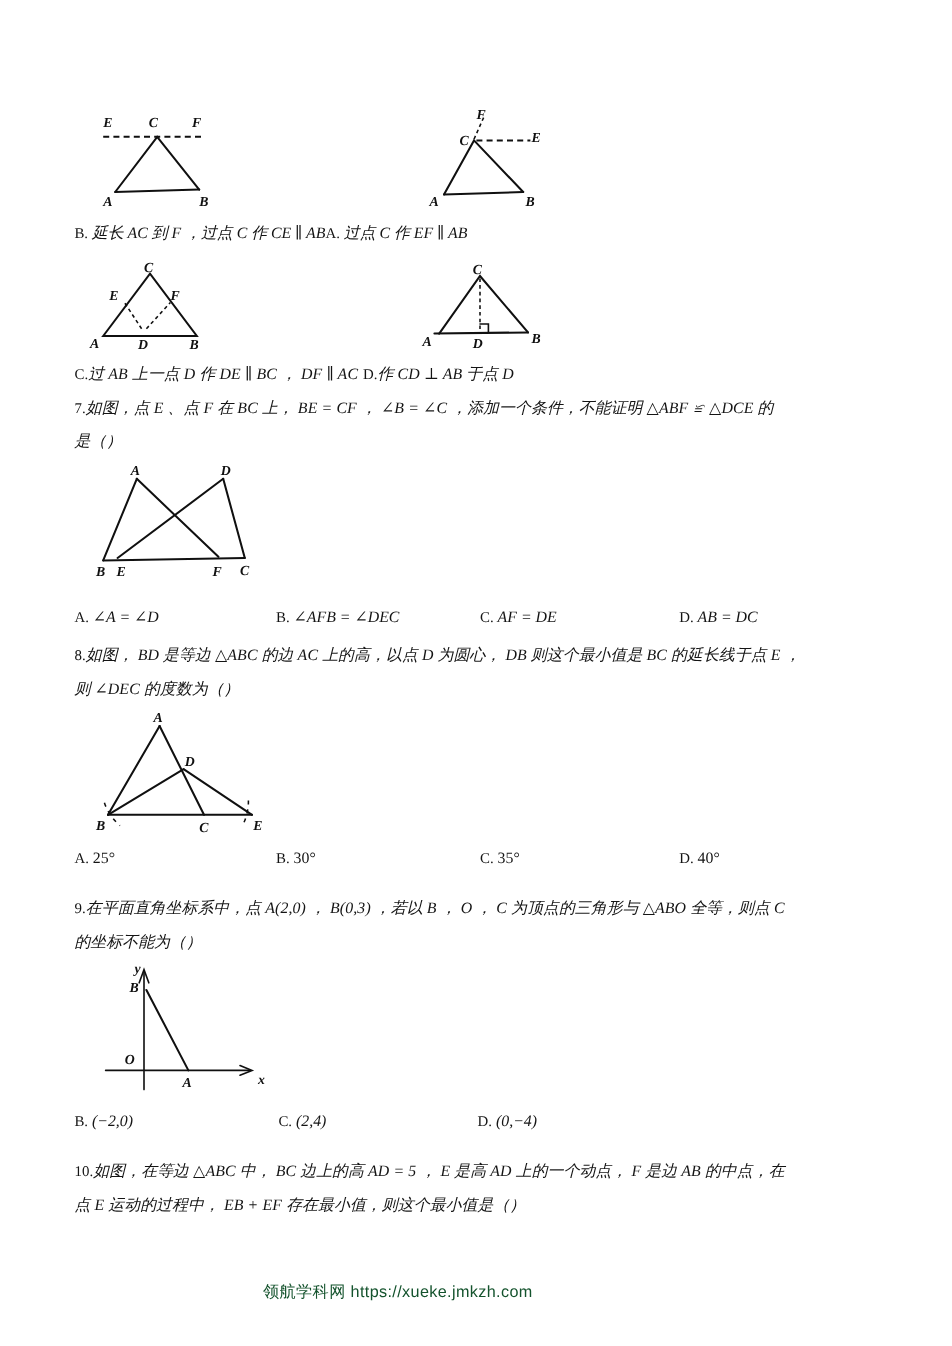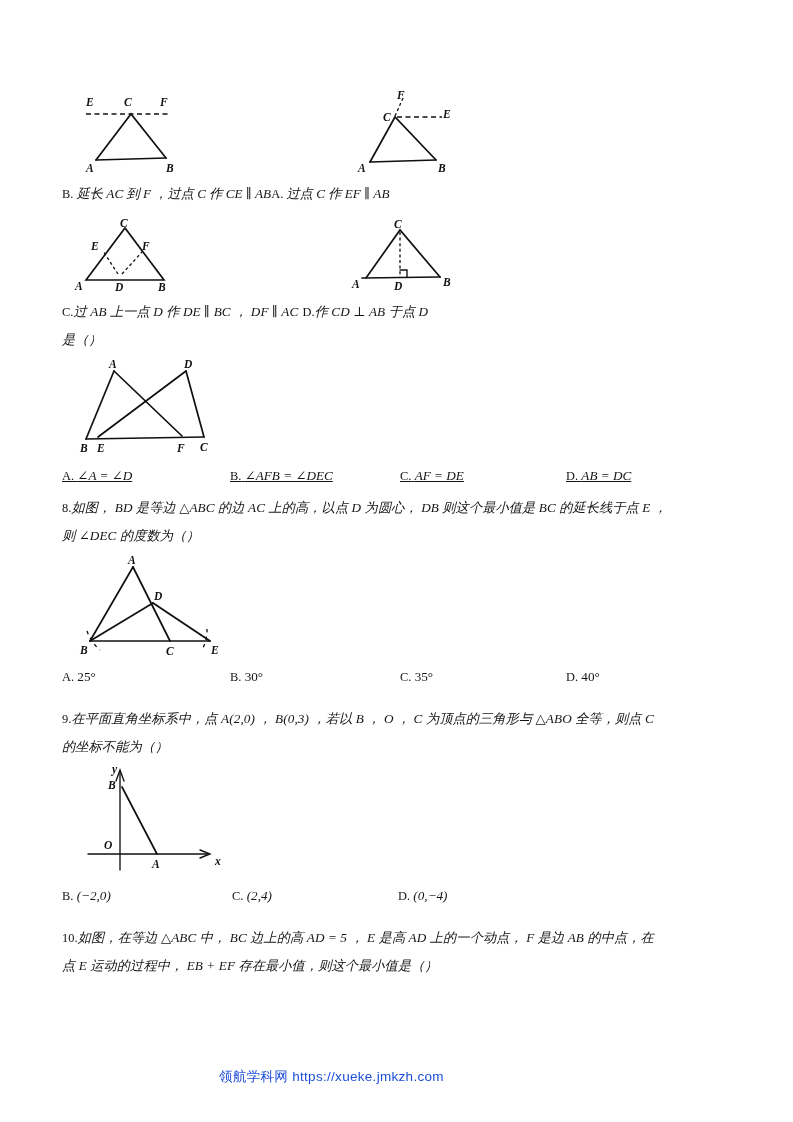--- a/index.html
+++ b/index.html
@@ -113,21 +113,21 @@
 
   
   .footer {
     position: absolute;
     left: 0;
     top: 1068px;
     width: 663px;
     text-align: center;
     font-family: "Liberation Sans", "DejaVu Sans", sans-serif;
     font-size: 13.5px;
-    color: #1d4ed8;
+    color: #14532d;
     letter-spacing: 0.3px;
   }
 </style>
 </head>
 <body>
 
 <div class="page">
   <div class="content">
 
     <div class="figrow" style="height:86px;">
@@ -210,20 +210,21 @@
         </svg>
       </div>
 
     </div>
 
     <div class="qline" style="margin-top:2px;">
       <span class="lbl">C.</span><span class="it">过 AB 上一点 D 作 DE ∥ BC ， DF ∥ AC</span><span class="lbl" style="margin-left:4px;">D.</span><span class="it">作 CD ⊥ AB 于点 D</span>
     </div>
 
     <div class="qpara">
+      <div class="qline"><span class="lbl">7.</span><span class="it">如图，点 E 、点 F 在 BC 上， BE = CF ， ∠B = ∠C ，添加一个条件，不能证明 △ABF ≌ △DCE 的</span></div>
       <div class="qline"><span class="it">是（）</span></div>
     </div>
 
     <div class="figrow" style="height:100px; margin-top:4px;">
       <div class="fig" style="left:14px; top:0;">
         <svg width="240" height="98" viewBox="0 0 240 98">
 
           <line class="stroke" x1="10" y1="82" x2="128" y2="80"></line>
 
           <path class="stroke" d="M 10 82 L 38 14"></path>
@@ -234,21 +235,21 @@
           <text class="pt" x="33" y="11">A</text>
           <text class="pt" x="108" y="11">D</text>
           <text class="pt" x="4" y="95">B</text>
           <text class="pt" x="21" y="95">E</text>
           <text class="pt" x="101" y="95">F</text>
           <text class="pt" x="124" y="94">C</text>
         </svg>
       </div>
     </div>
 
-    <div class="optrow" style="margin-top:5px;text-decoration:underline;">
+    <div class="optrow" style="margin-top:15px;">
       <div class="opt-a">
         <span class="lbl">A.</span>
         <span class="it">∠A = ∠D</span>
       </div>
       <div class="opt-b">
         <span class="lbl">B.</span>
         <span class="it">∠AFB = ∠DEC</span>
       </div>
       <div class="opt-c">
         <span class="lbl">C.</span>

